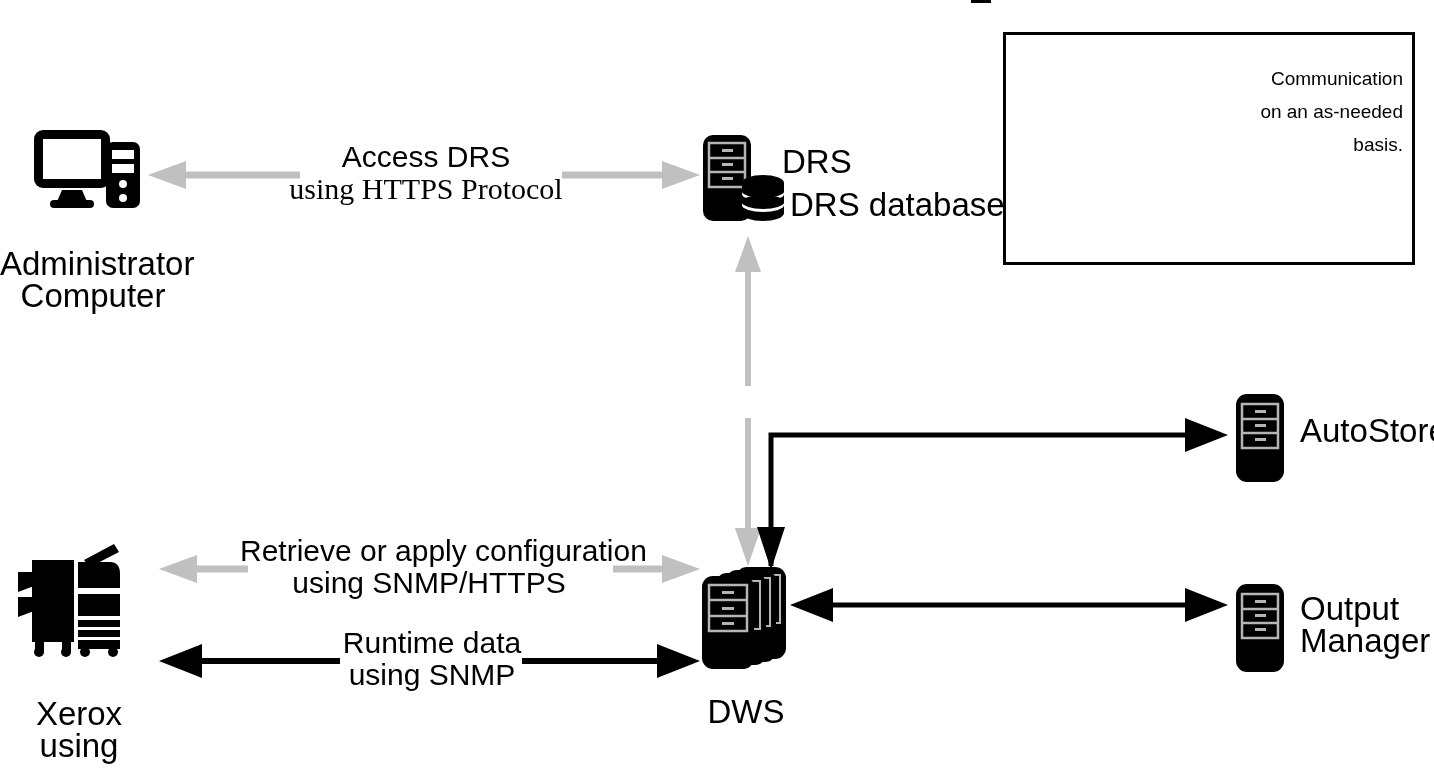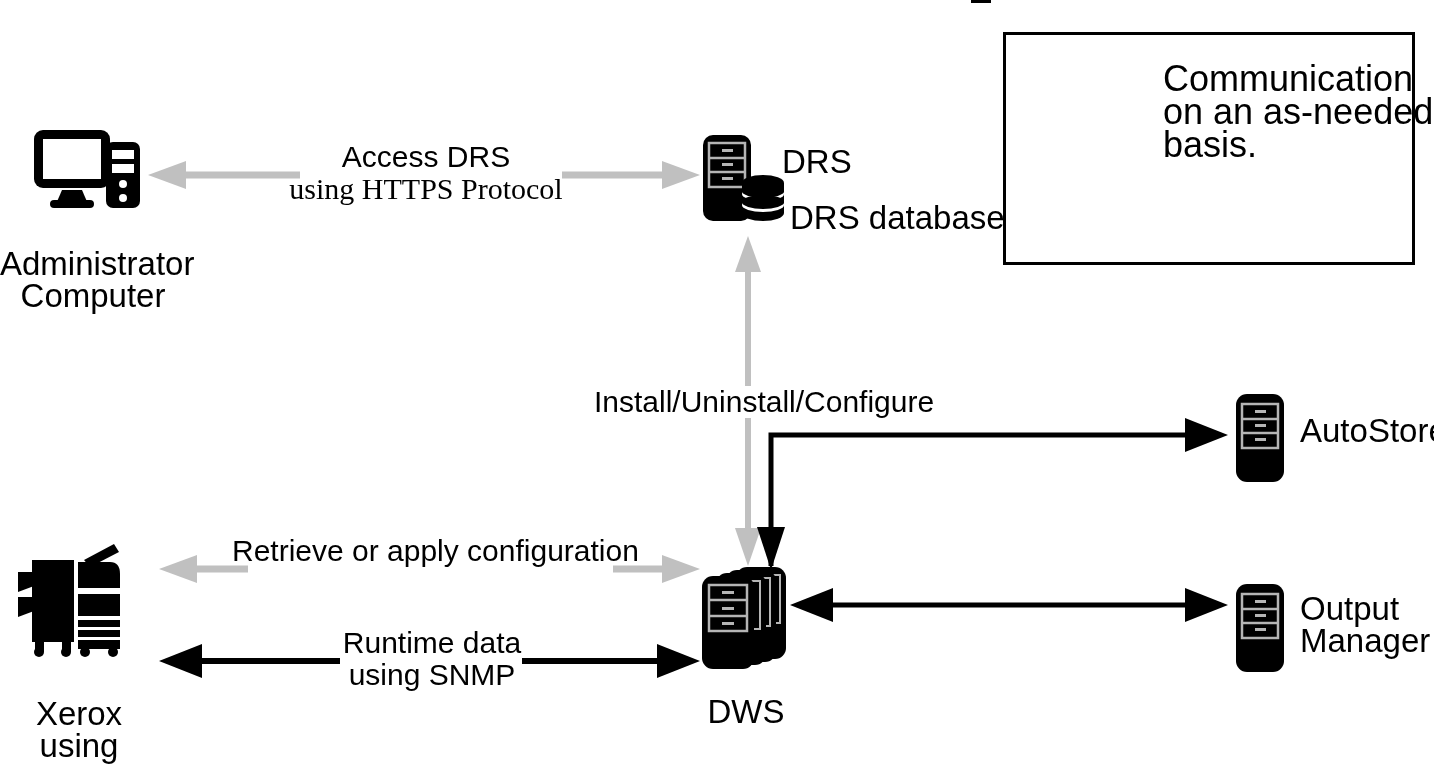--- a/index.html
+++ b/index.html
@@ -44,24 +44,24 @@
     position: absolute;
   }
   .legend-box {
     position: absolute;
     border: 3px solid #000000;
     background: #ffffff;
     box-sizing: border-box;
   }
   .legend-text {
     position: absolute;
-    font-size: 36px;
+    font-size: 19px;
     line-height: 33px;
     white-space: pre;
-    text-align: left;
+    text-align: right;
     color: #000000;
   }
   .top-artifact {
     position: absolute;
     background: #000000;
   }
 </style>
 </head>
 <body>
 
@@ -232,38 +232,38 @@
       <rect x="21" y="32" width="11" height="3" fill="#b5b5b5"></rect>
       <rect x="21" y="46" width="11" height="3" fill="#b5b5b5"></rect>
     </svg>
   </div>
 
   <div class="node-label" style="left: 0px; top: 216px; width: 186px; white-space: pre; margin-top: 32px;">Administrator
 Computer</div>
 
   <div class="node-label" style="left: 782px; top: 146px; width: 160px; text-align: left; white-space: pre;">DRS</div>
 
-  <div class="node-label" style="left: 790px; top: 189px; width: 260px; text-align: left; white-space: pre; margin-top: 13px;">DRS database</div>
+  <div class="node-label" style="left: 790px; top: 189px; width: 260px; text-align: left; white-space: pre;">DRS database</div>
 
   <div class="node-label" style="left: 666px; top: 696px; width: 160px; white-space: pre;">DWS</div>
 
   <div class="node-label" style="left: 0px; top: 698px; width: 158px; white-space: pre;">Xerox
 using</div>
 
   <div class="node-label" style="left: 1300px; top: 415px; width: 200px; text-align: left; white-space: pre;">AutoStore</div>
 
   <div class="node-label" style="left: 1300px; top: 593px; width: 200px; text-align: left; white-space: pre;">Output
 Manager</div>
 
   <div class="lbl" style="left:290px; top:141px; width:272px;">Access DRS</div>
   <div class="lbl" style="left:286px; top:173px; width:280px;font-family:Liberation Serif, serif;">using HTTPS Protocol</div>
 
-  <div class="lbl" style="left:594px; top:386px; width:310px;">Install/Uninstall/Configure</div>
-
-  <div class="lbl" style="left:232px; top:535px; width:378px;">Retrieve or apply configuration</div>
+
+  <div class="lbl" style="left:240px; top:535px; width:378px;">Retrieve or apply configuration</div>
+  <div class="lbl" style="left:240px; top:567px; width:378px;">using SNMP/HTTPS</div>
 
   <div class="lbl" style="left:332px; top:627px; width:200px;">Runtime data</div>
   <div class="lbl" style="left:332px; top:659px; width:200px;">using SNMP</div>
 
   <div class="legend-box" style="left:1003px; top:32px; width:412px; height:233px;"></div>
 
   <div class="legend-text" style="left: 1163px; top: 62px; width: 240px; white-space: pre;">Communication
 on an as-needed
 basis.</div>
 

